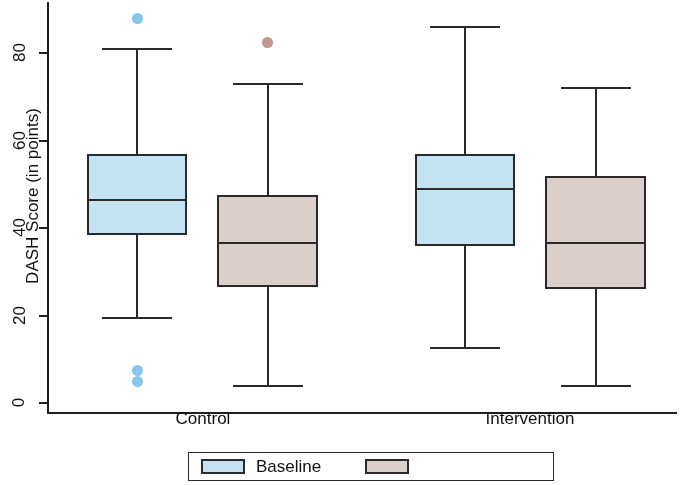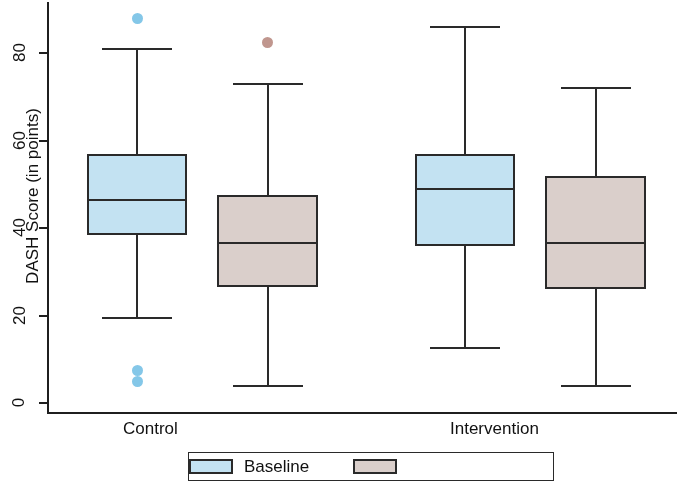--- a/index.html
+++ b/index.html
@@ -14,40 +14,40 @@
   .y-tick{position:absolute;left:39px;width:9px;height:2px;background:#1f1f1f;}
   .y-tick-label{position:absolute;right:0;width:34px;text-align:center;
       font-size:17px;line-height:17px;color:#111;
       transform-origin:center center;}
   .y-tick-label span{display:inline-block;transform:rotate(-90deg);}
 
   #y-axis-title{position:absolute;left:-92px;top:186px;width:250px;
       text-align:center;font-size:17px;color:#111;
       transform:rotate(-90deg);white-space:nowrap;}
 
-  .x-cat-label{position:absolute;top:419px;font-size:17px;color:#111;
-      white-space:nowrap;}
+  .x-cat-label{position:absolute;top:409px;font-size:17px;color:#111;
+      text-align:center;white-space:nowrap;}
 
   
   .bp{position:absolute;}
   .bp .box{position:absolute;border:2px solid #2a2a2a;box-sizing:border-box;}
   .bp .median{position:absolute;height:2px;background:#2a2a2a;}
   .bp .vline{position:absolute;width:2px;background:#2a2a2a;}
   .bp .cap{position:absolute;height:2px;background:#2a2a2a;}
   .bp .outlier{position:absolute;width:11px;height:11px;border-radius:50%;}
 
   
   #legend{position:absolute;left:188px;top:452px;width:366px;height:29px;
       border:1.5px solid #2a2a2a;box-sizing:border-box;background:#fff;
       display:flex;align-items:center;}
   .legend-entry{display:flex;align-items:center;}
   .legend-swatch{width:44px;height:15px;border:2px solid #2a2a2a;
       box-sizing:border-box;}
   .legend-text{font-size:17px;color:#111;margin-left:11px;white-space:nowrap;}
-  #legend-entry-0{}
+  #legend-entry-0{margin-left:12px;}
   #legend-entry-1{margin-left:44px;}
 </style>
 </head>
 <body>
 
 <div id="stage">
 
   <div class="axis-line" id="y-axis"></div>
   <div class="axis-line" id="x-axis"></div>
 

